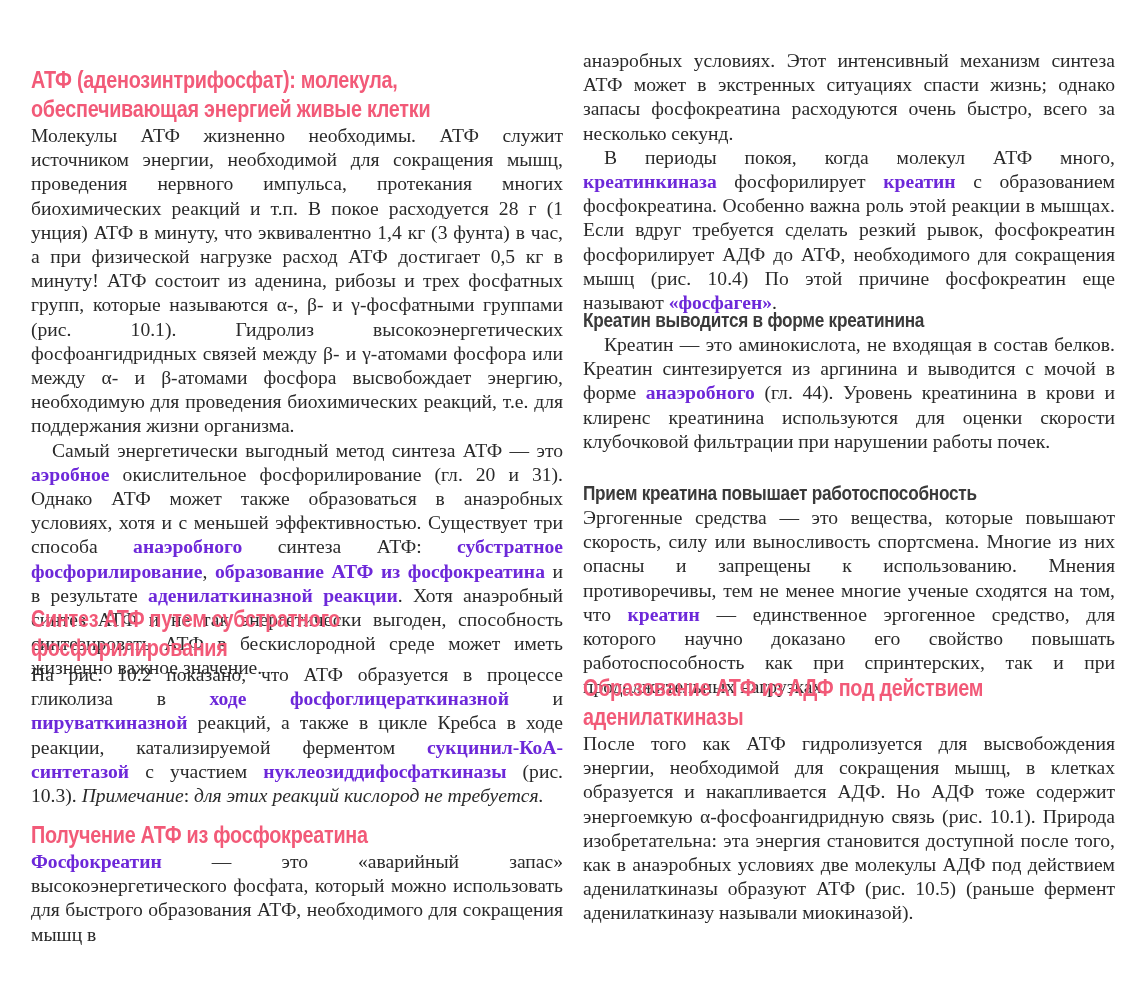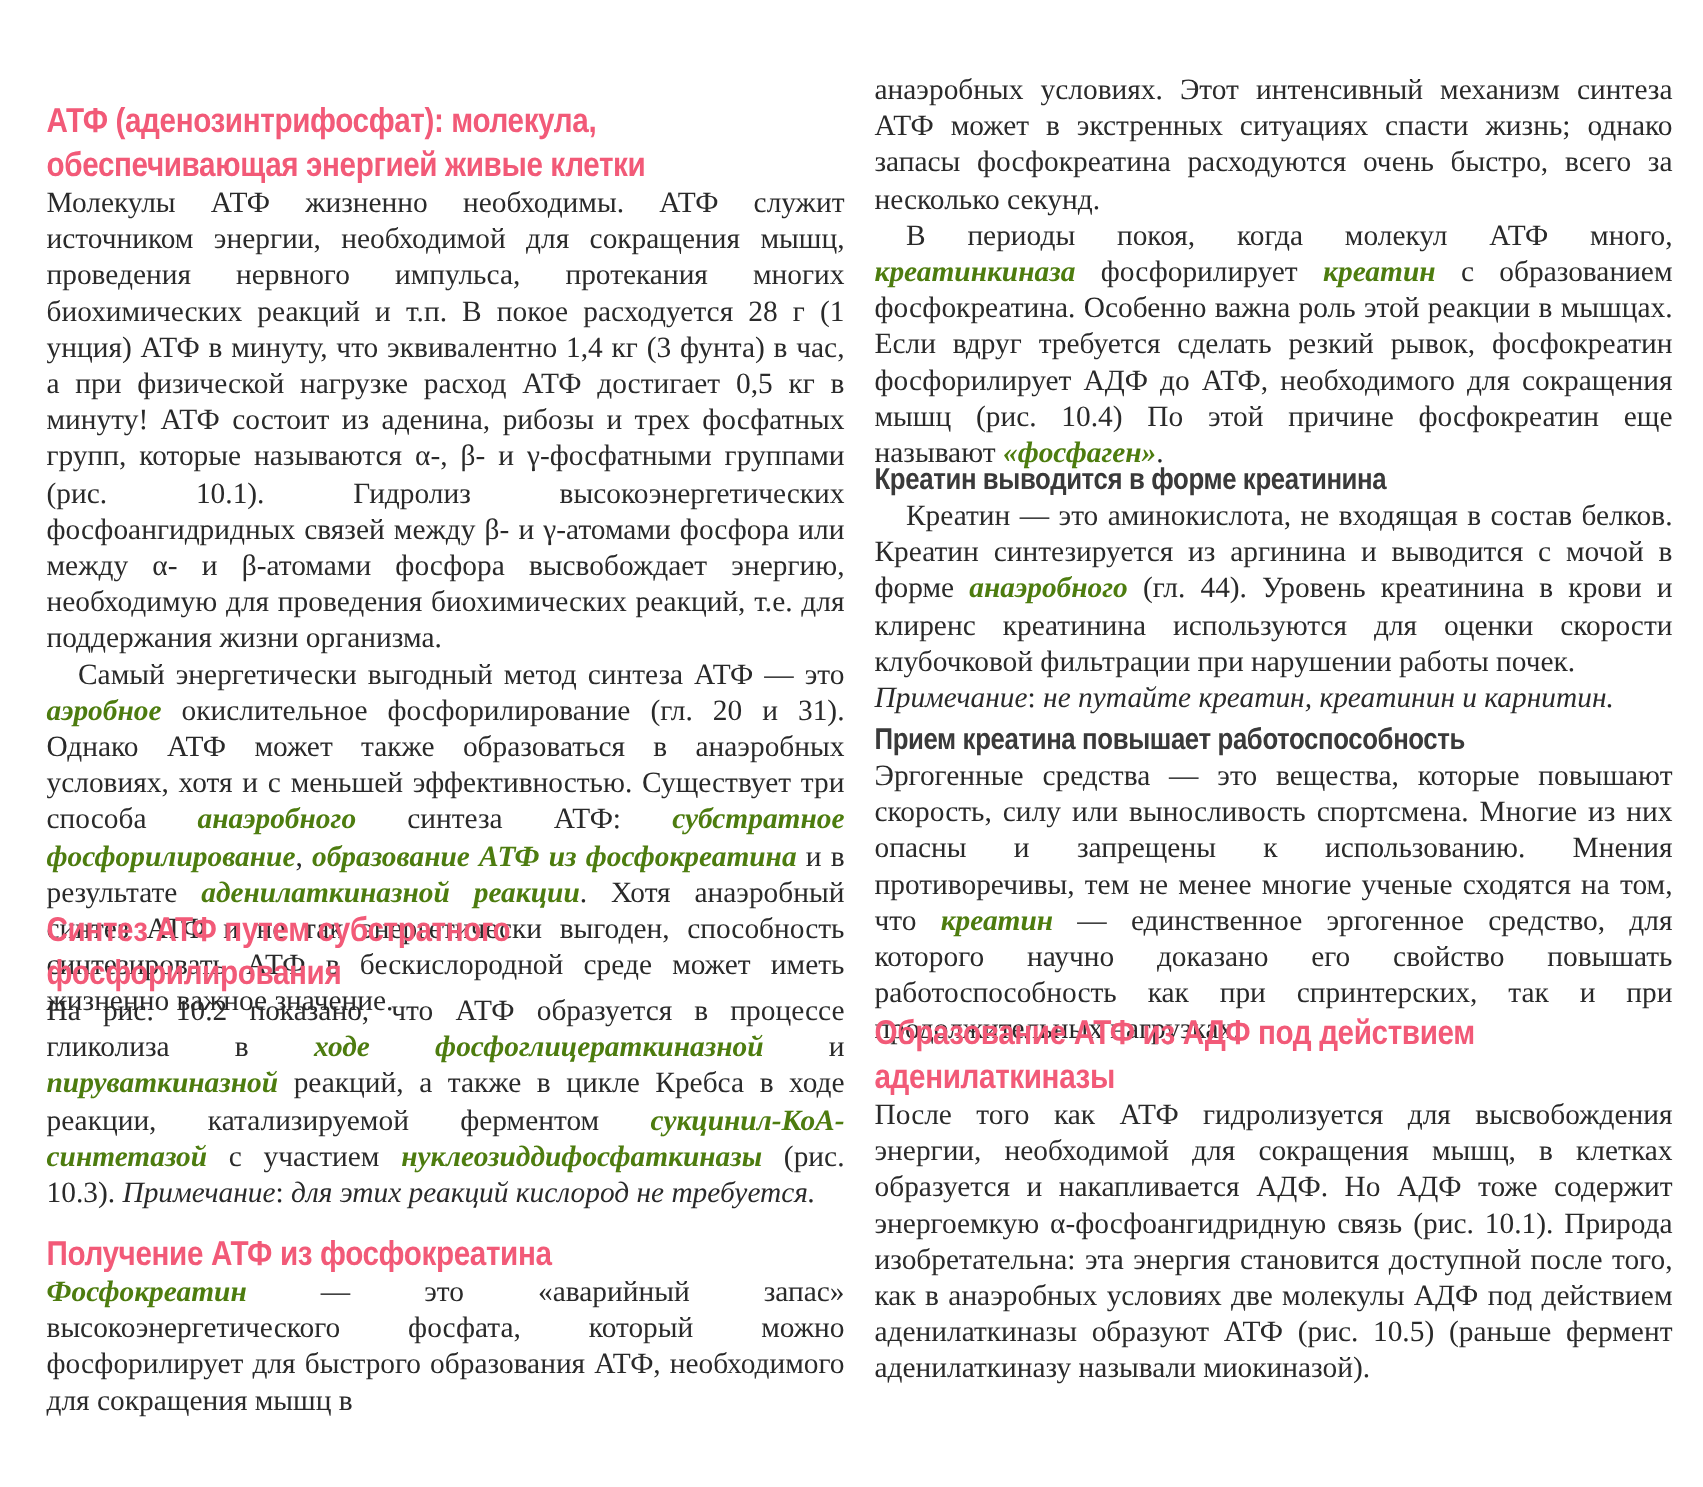--- a/index.html
+++ b/index.html
@@ -5,21 +5,21 @@
   html, body { margin: 0; padding: 0; background: #ffffff; }
   body { width: 1135px; height: 991px; overflow: hidden; position: relative; color: #2a2a2a; }
   .col { position: absolute; top: 0; width: 532px; font-family: "Liberation Serif", "DejaVu Serif", serif; font-size: 19.6px; line-height: 24.2px; }
   .col-left { left: 31px; }
   .col-right { left: 583px; }
   p { margin: 0; text-align: justify; }
   .indent { text-indent: 21px; }
   .h-red, .h-dark { font-family: "Liberation Sans", "DejaVu Sans", sans-serif; font-weight: bold; letter-spacing: -0.3px; transform: scaleX(0.86); transform-origin: left top; white-space: nowrap; }
   .h-red { color: #f25a78; font-size: 23px; line-height: 29px; }
   .h-dark { color: #3a3a3a; font-size: 20px; line-height: 25px; }
-  b { font-weight: bold; color: #4d7c0f; font-style: italic; }
+  b { font-weight: bold; color: #6d28d9; }
   i { font-style: italic; }
   .blk { position: absolute; left: 0; width: 532px; }
 </style>
 </head>
 <body>
 
 <div class="col col-left">
 
   <div class="blk" style="top:66px;">
     <div class="h-red">АТФ (аденозинтрифосфат): молекула,</div>
@@ -29,35 +29,34 @@
   </div>
 
   <div class="blk" style="top:605px;">
     <div class="h-red">Синтез АТФ путем субстратного</div>
     <div class="h-red">фосфорилирования</div>
     <p><span>На рис. 10.2 показано, что АТФ образуется в процессе гликолиза в </span><b>ходе фосфоглицераткиназной</b><span> и </span><b>пируваткиназной</b><span> реакций, а также в цикле Кребса в ходе реакции, катализируемой ферментом </span><b>сукцинил-КоА-синтетазой</b><span> с участием </span><b>нуклеозиддифосфаткиназы</b><span> (рис. 10.3). </span><i>Примечание</i><span>: </span><i>для этих реакций кислород не требуется.</i></p>
   </div>
 
   <div class="blk" style="top:821px;">
     <div class="h-red">Получение АТФ из фосфокреатина</div>
-    <p><b>Фосфокреатин</b><span> — это «аварийный запас» высокоэнергетического фосфата, который можно фосфорилирует для быстрого образования АТФ, необходимого для сокращения мышц в</span></p>
+    <p><b>Фосфокреатин</b><span> — это «аварийный запас» высокоэнергетического фосфата, который можно использовать для быстрого образования АТФ, необходимого для сокращения мышц в</span></p>
   </div>
 </div>
 
 <div class="col col-right">
 
   <div class="blk" style="top:49px;">
     <p>анаэробных условиях. Этот интенсивный механизм синтеза АТФ может в экстренных ситуациях спасти жизнь; однако запасы фосфокреатина расходуются очень быстро, всего за несколько секунд.</p>
     <p class="indent"><span>В периоды покоя, когда молекул АТФ много, </span><b>креатинкиназа</b><span> фосфорилирует </span><b>креатин</b><span> с образованием фосфокреатина. Особенно важна роль этой реакции в мышцах. Если вдруг требуется сделать резкий рывок, фосфокреатин фосфорилирует АДФ до АТФ, необходимого для сокращения мышц (рис. 10.4) По этой причине фосфокреатин еще называют </span><b>«фосфаген»</b><span>.</span></p>
   </div>
 
   <div class="blk" style="top:308px;">
     <div class="h-dark">Креатин выводится в форме креатинина</div>
     <p class="indent"><span>Креатин — это аминокислота, не входящая в состав белков. Креатин синтезируется из аргинина и выводится с мочой в форме </span><b>анаэробного</b><span> (гл. 44). Уровень креатинина в крови и клиренс креатинина используются для оценки скорости клубочковой фильтрации при нарушении работы почек.</span></p>
-    <p><i>Примечание</i><span>: </span><i>не путайте креатин, креатинин и карнитин.</i></p>
   </div>
 
   <div class="blk" style="top:481px;">
     <div class="h-dark">Прием креатина повышает работоспособность</div>
     <p><span>Эргогенные средства — это вещества, которые повышают скорость, силу или выносливость спортсмена. Многие из них опасны и запрещены к использованию. Мнения противоречивы, тем не менее многие ученые сходятся на том, что </span><b>креатин</b><span> — единственное эргогенное средство, для которого научно доказано его свойство повышать работоспособность как при спринтерских, так и при продолжительных нагрузках.</span></p>
   </div>
 
   <div class="blk" style="top:674px;">
     <div class="h-red">Образование АТФ из АДФ под действием</div>
     <div class="h-red">аденилаткиназы</div>

